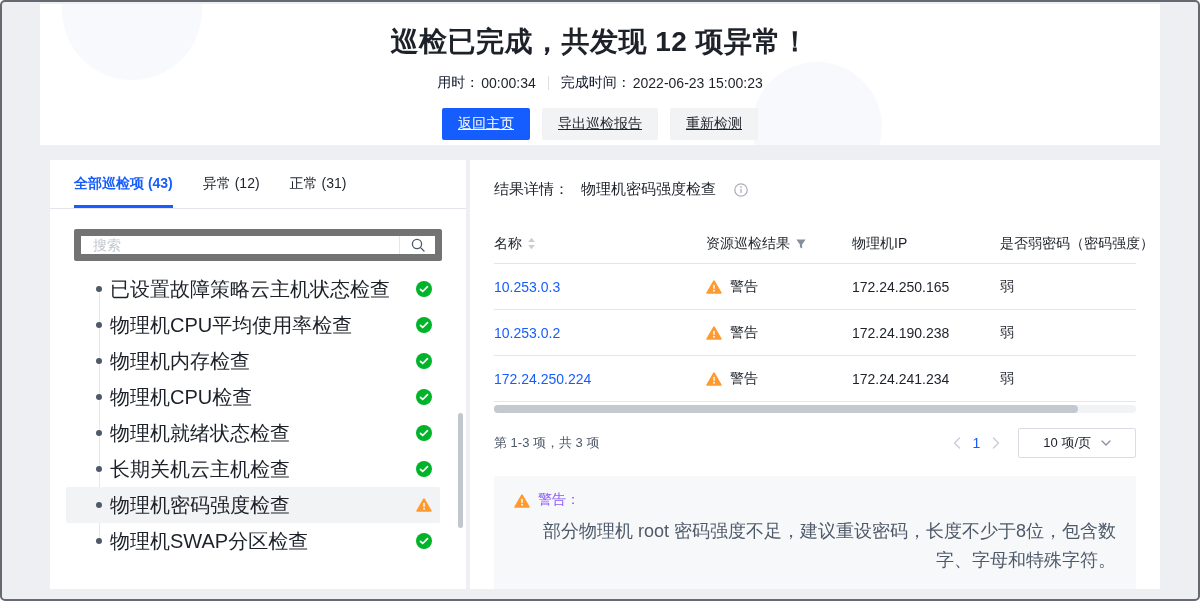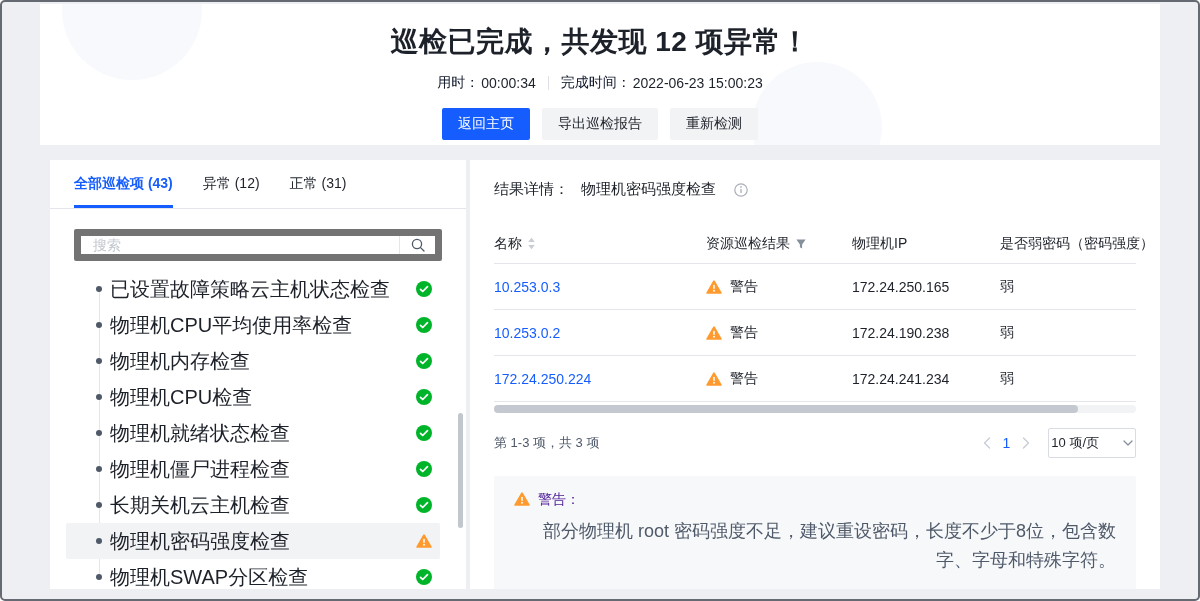--- a/index.html
+++ b/index.html
@@ -20,21 +20,21 @@
   .banner > * { position:relative; z-index:1; }
   .banner h1 { margin:19px 0 0; text-align:center; font-size:28px; font-weight:600;
                color:#1d2129; letter-spacing:.5px; }
   .banner h1 strong { font-weight:700; }
   .meta { margin-top:13px; display:flex; justify-content:center; align-items:center; font-size:14px; }
   .m-label { color:#0f172a;text-align:center; }
   .m-value { color:#1d2129; margin-left:2px; }
   .v-div { width:1px; height:14px; background:#dde0e6; margin:0 12px; }
   .actions { margin-top:16px; display:flex; justify-content:center; gap:12px; }
   .btn { height:32px; padding:0 16px; border:none; border-radius:2px; background:#f2f3f5;
-         color:#1d2129; font-size:14px; cursor:pointer; font-family:inherit; }
+         color:#1d2129; font-size:14px; cursor:pointer; font-family:inherit;text-decoration:underline; }
   .btn.primary { background:#165dff; color:#fff; }
 
   
   .left-card { position:absolute; left:48px; top:158px; width:416px; bottom:10px;
                background:#fff; overflow:hidden; }
   .right-card { position:absolute; left:468px; right:38px; top:158px; bottom:10px;
                 background:#fff; overflow:hidden; padding:0 24px; }
 
   
   .tabs { display:flex; gap:30px; padding:0 24px; height:49px; align-items:stretch;
@@ -80,25 +80,25 @@
   .result { display:flex; align-items:center; gap:8px; }
 
   .h-scroll { position:relative; height:8px; margin-top:3px; border-radius:4px; background:#f2f3f5; }
   .h-thumb { position:absolute; left:0; top:0; height:8px; width:91%; border-radius:4px; background:#c4c9d1; cursor:pointer; }
 
   .pager { display:flex; align-items:center; margin-top:15px; font-size:13px; color:#4e5969; }
   .pager .spacer { flex:1; }
   .chev { display:inline-flex; align-items:center; padding:0 4px; cursor:default; }
   .page-num { color:#165dff; font-size:14px; margin:0 8px; cursor:pointer; }
   .size-select { margin-left:14px; height:30px; border:1px solid #d9dde3; border-radius:2px;
-                 display:flex; align-items:center; gap:24px; padding:0 2px; font-size:13px;
+                 display:flex; align-items:center; gap:10px; padding:0 24px; font-size:13px;
                  color:#1d2129; cursor:pointer; background:#fff; }
 
   .warn-box { margin-top:18px; background:#f7f8fa; border-radius:2px; padding:15px 20px 17px; }
-  .warn-title { display:flex; align-items:flex-start; gap:8px; font-size:14px; color:#4c1d95; }
+  .warn-title { display:flex; align-items:flex-end; gap:8px; font-size:14px; color:#8b5cf6; }
   .warn-msg { margin:8px 0 16px 24px; font-size:18px; color:#4e5969; line-height:1.6;text-align:right; }
 </style>
 </head>
 <body>
 
 <div class="page">
 
   <section class="banner">
     <h1><span>巡检已完成，共发现 </span><strong>12</strong><span> 项异常！</span></h1>
     <div class="meta">
@@ -161,28 +161,20 @@
         <span class="bullet"></span>
         <span class="ci-label">物理机CPU检查</span>
         <svg class="icon16" viewBox="0 0 16 16">
             <circle cx="8" cy="8" r="8" fill="#00B42A"></circle>
             <path d="M4.5 8.3l2.2 2.2 4.8-4.8" stroke="#fff" stroke-width="1.7" fill="none" stroke-linecap="round" stroke-linejoin="round"></path>
           </svg>
       </div>
       <div class="check-item">
         <span class="bullet"></span>
         <span class="ci-label">物理机就绪状态检查</span>
-        <svg class="icon16" viewBox="0 0 16 16">
-            <circle cx="8" cy="8" r="8" fill="#00B42A"></circle>
-            <path d="M4.5 8.3l2.2 2.2 4.8-4.8" stroke="#fff" stroke-width="1.7" fill="none" stroke-linecap="round" stroke-linejoin="round"></path>
-          </svg>
-      </div>
-      <div class="check-item">
-        <span class="bullet"></span>
-        <span class="ci-label">物理机僵尸进程检查</span>
         <svg class="icon16" viewBox="0 0 16 16">
             <circle cx="8" cy="8" r="8" fill="#00B42A"></circle>
             <path d="M4.5 8.3l2.2 2.2 4.8-4.8" stroke="#fff" stroke-width="1.7" fill="none" stroke-linecap="round" stroke-linejoin="round"></path>
           </svg>
       </div>
       <div class="check-item">
         <span class="bullet"></span>
         <span class="ci-label">长期关机云主机检查</span>
         <svg class="icon16" viewBox="0 0 16 16">
             <circle cx="8" cy="8" r="8" fill="#00B42A"></circle>

